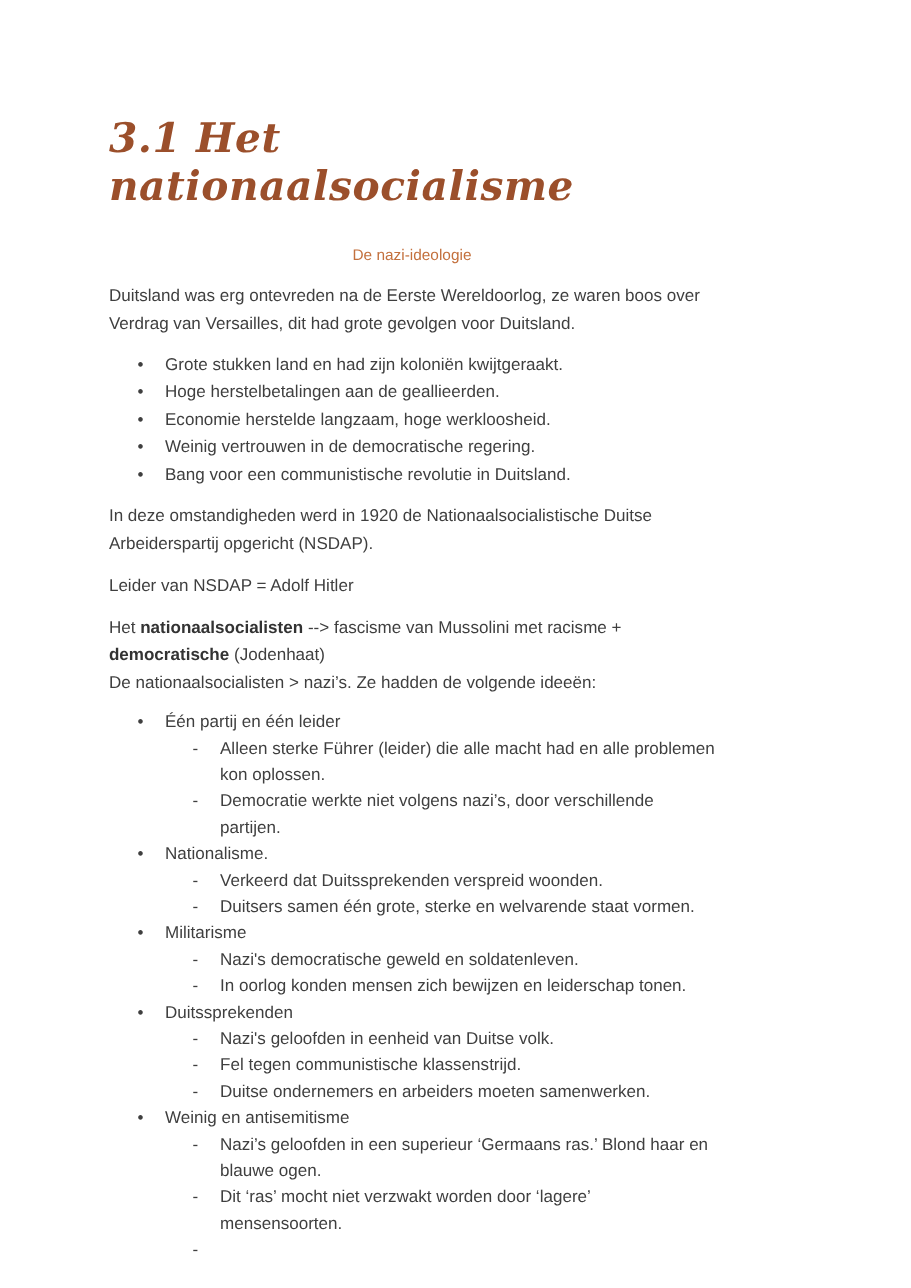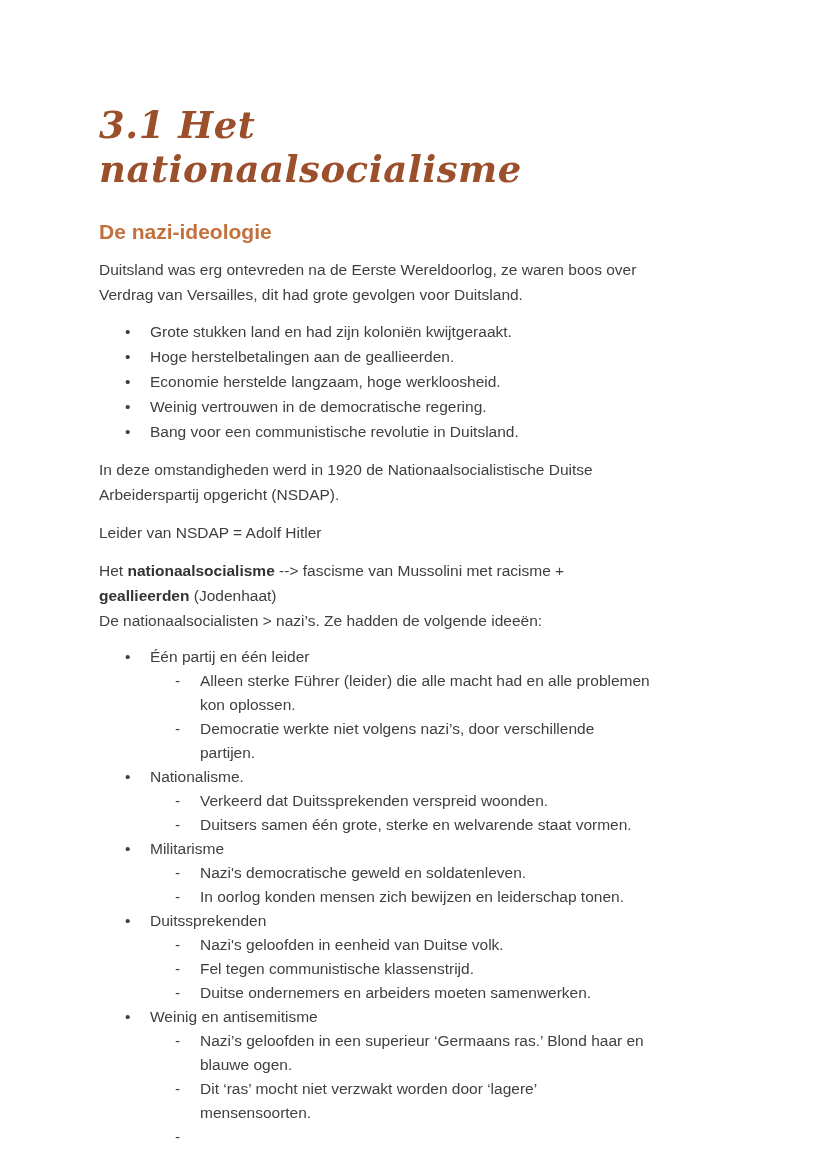--- a/index.html
+++ b/index.html
@@ -27,24 +27,25 @@
     font-family:"DejaVu Serif", serif;
     font-style:italic;
     font-weight:700;
     font-size:37px;
     line-height:44px;
     letter-spacing:0.5px;
     color:var(--title-color);
   }
   h2.section-heading{
     margin:28px 0 0 0;
-    font-weight:700;
-    font-size:21px;
+    font-weight:400;
+    font-size:14px;
     line-height:25px;
     color:var(--heading-color);
+    text-align:center;
   }
   p.para{margin:13px 0 0 0;}
   p.closing{margin-top:56px;font-family:Liberation Serif, serif;}
   ul.doclist{
     list-style:none;
     margin:12px 0 0 0;
     padding:0;
   }
   ul.doclist li{display:flex;align-items:flex-start;}
   .bullet-marker{
@@ -90,21 +91,21 @@
       <li>
         <span class="bullet-marker">•</span>
         <span>Bang voor een communistische revolutie in Duitsland.</span>
       </li>
     </ul>
 
   <p class="para">In deze omstandigheden werd in 1920 de Nationaalsocialistische Duitse Arbeiderspartij opgericht (NSDAP).</p>
 
   <p class="para">Leider van NSDAP = Adolf Hitler</p>
 
-  <p class="para"><span>Het </span><b>nationaalsocialisme</b><span> --&gt; fascisme van Mussolini met racisme + </span><b>geallieerden</b><span> (Jodenhaat)</span><br><span>De nationaalsocialisten &gt; nazi’s. Ze hadden de volgende ideeën:</span></p>
+  <p class="para"><span>Het </span><b>nationaalsocialisten</b><span> --&gt; fascisme van Mussolini met racisme + </span><b>democratische</b><span> (Jodenhaat)</span><br><span>De nationaalsocialisten &gt; nazi’s. Ze hadden de volgende ideeën:</span></p>
 
   <ul class="doclist ideas-list">
       <li style="flex-wrap: wrap;">
         <span class="bullet-marker">•</span>
         <span>Één partij en één leider</span>
         <ul class="sublist" style="flex-basis: 100%;">
           <li>
             <span class="dash-marker">-</span>
             <span><span>Alleen sterke Führer (leider) die alle macht had en alle problemen kon oplossen.</span></span>
           </li>

